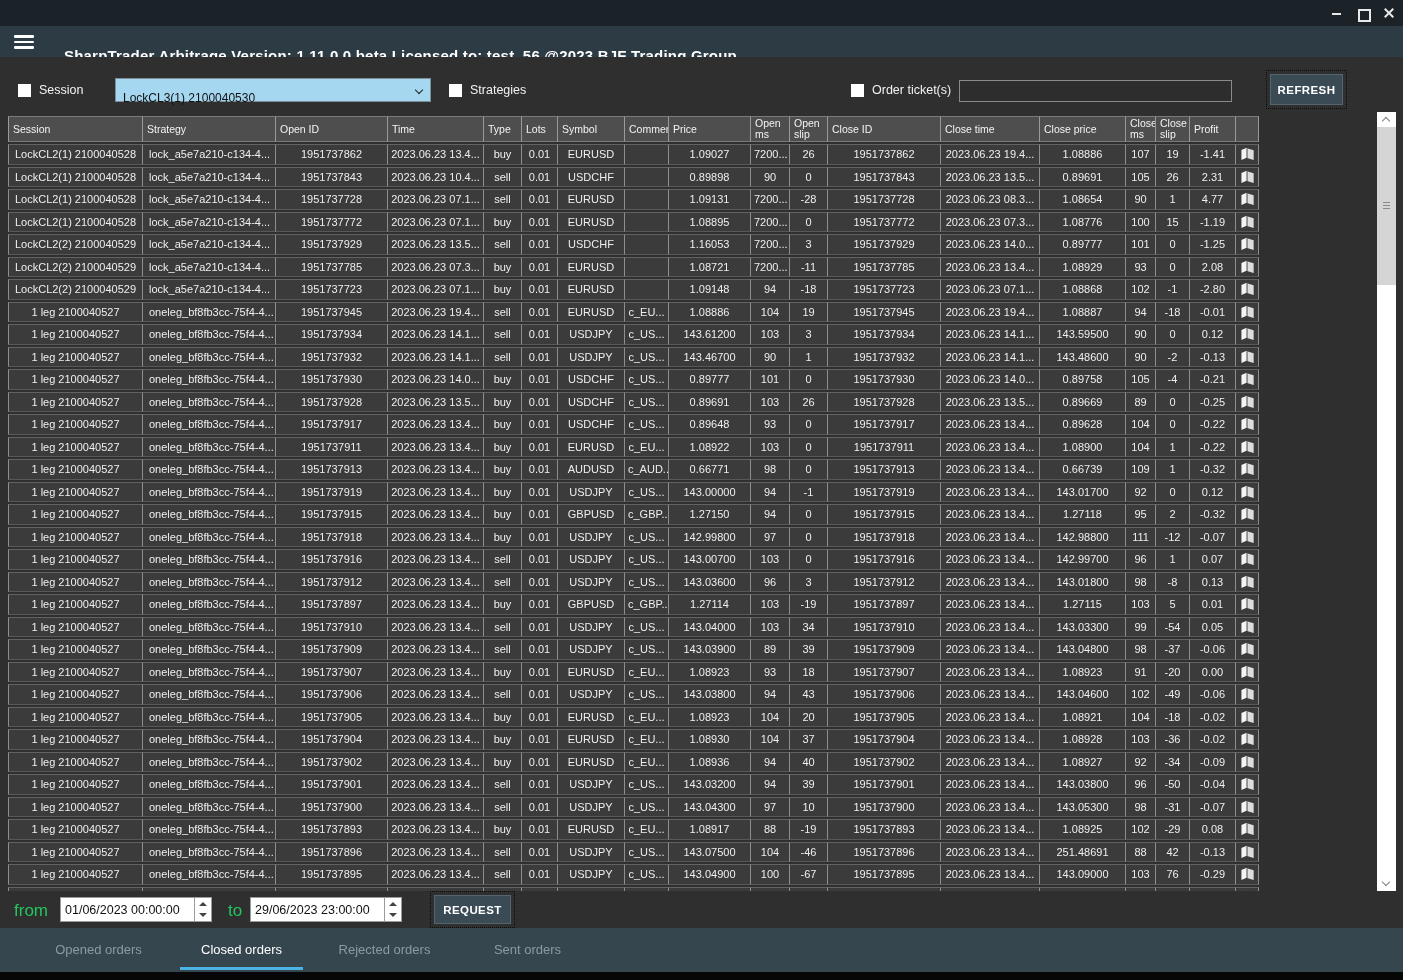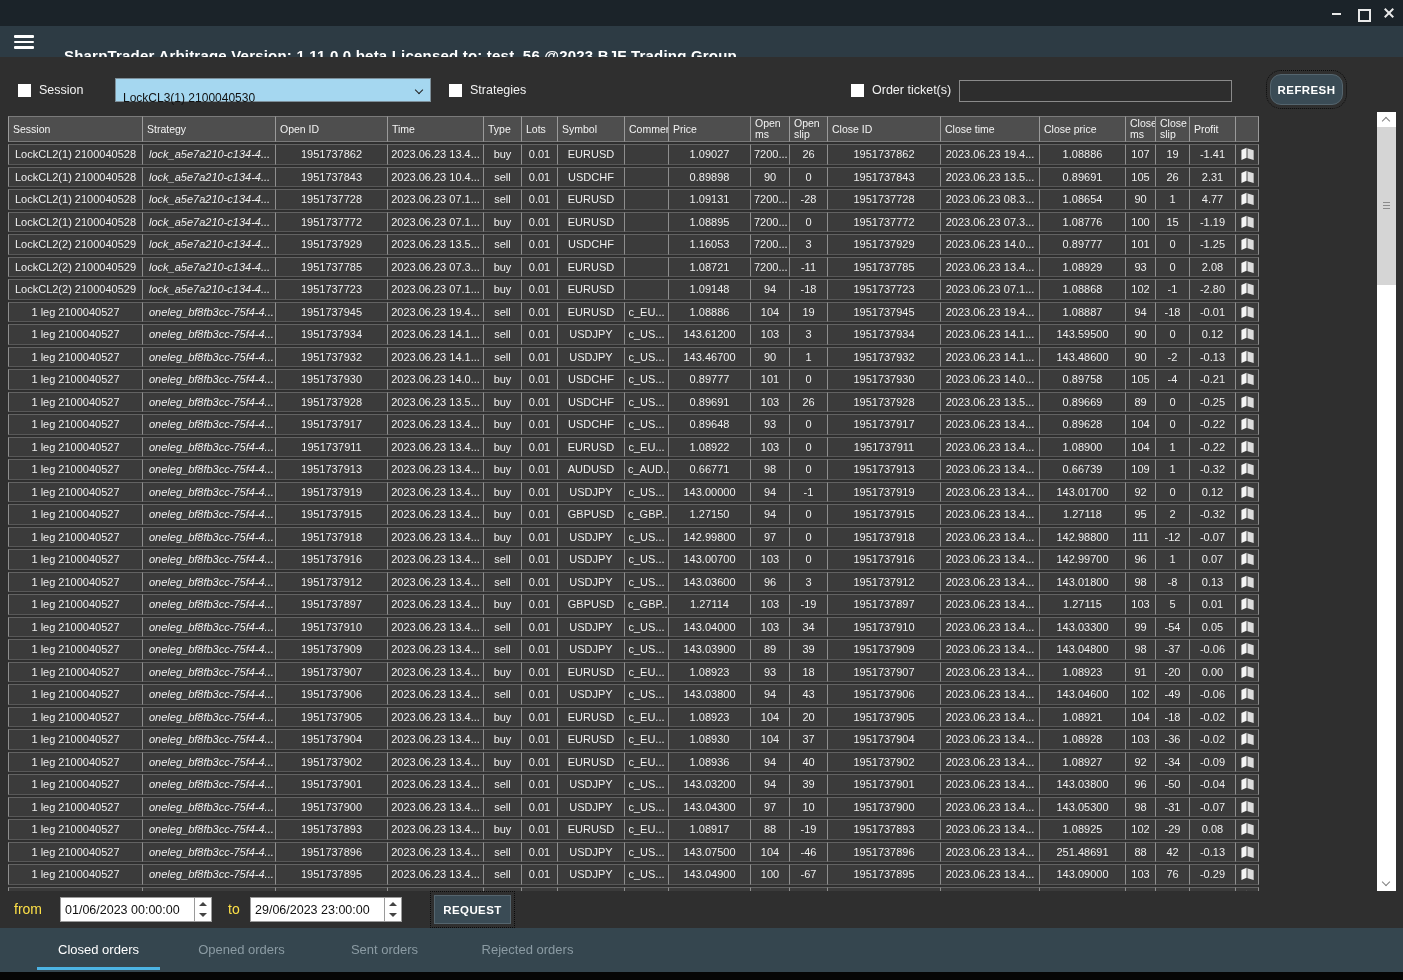--- a/index.html
+++ b/index.html
@@ -30,53 +30,53 @@
            padding:16px 22px 0 7px; font-size:12px; color:#111; cursor:pointer; }
   .combo .chev { position:absolute; right:8px; top:8px; width:6px; height:6px;
                  border-right:1.7px solid #222; border-bottom:1.7px solid #222; transform:rotate(45deg); }
   .combo-session { left:115px; top:21px; width:316px; background:#a5d7f0; }
   .combo-strategy { left:537px; top:22px; width:293px; background:#fff; font-size:11.5px; }
   .tickets-input { position:absolute; left:959px; top:23px; width:273px; height:22px; background:#2d2d2d;
                    border:1px solid #8a8a8a; color:#eee; font-size:12px; padding:0 5px; }
   .btn { background:#3a4b55; color:#fff; border:1px solid #55656e; font-size:11.5px; font-weight:700;
          letter-spacing:.4px; text-align:center; cursor:pointer; outline:1px dotted #0b0b0b; outline-offset:3px;
          font-family:"Liberation Sans", sans-serif; }
-  .refresh-btn { position:absolute; left:1270px; top:17px; width:73px; height:31px;border-radius:11px; }
+  .refresh-btn { position:absolute; left:1270px; top:17px; width:73px; height:31px; }
 
   
   .table-wrap { position:absolute; left:8px; top:112px; width:1251px; height:779px; overflow:hidden; }
   table.grid { border-collapse:separate; border-spacing:0 2px; table-layout:fixed; width:1251px;
                margin-top:2px; background:transparent; }
   .grid th { background:#4e4e4e; color:#f3f3f3; font-size:10.5px; font-weight:400; text-align:left;
              padding:1px 4px; height:24px; line-height:11px; vertical-align:middle;
              border-right:1px solid #9a9a9a; border-top:1px solid #7a7a7a; border-bottom:1px solid #7a7a7a;
              overflow:hidden; white-space:normal; cursor:pointer; }
   .grid th:first-child { border-left:1px solid #9a9a9a; }
   .grid td { background:#3b3b3b; color:#efefef; font-size:11px; text-align:center; height:20.5px;
              padding:0 3px; border-right:1px solid #8e8e8e; border-top:1px solid #636363;
              border-bottom:1px solid #585858; overflow:hidden; white-space:nowrap; vertical-align:middle; }
   .grid td:first-child { border-left:1px solid #8e8e8e; }
-  .grid td.col-strategy { text-align:left; padding-left:6px;font-style:italic; }
+  .grid td.col-strategy { text-align:left; padding-left:6px; }
   .grid td.icon-cell { padding:0; cursor:pointer; }
   .grid td.icon-cell svg { display:block; margin:0 auto; }
 
   
   .vscroll { position:absolute; left:1377px; top:112px; width:19px; height:779px; background:#fff; }
   .vs-btn { position:absolute; left:0; width:19px; height:15px; background:#fff; cursor:pointer; }
   .vs-up { top:0; } .vs-down { bottom:0; }
   .vs-chev { position:absolute; left:6px; width:6px; height:6px; border-right:1.6px solid #808080; border-bottom:1.6px solid #808080; }
   .vs-up .vs-chev { top:6px; transform:rotate(-135deg); }
   .vs-down .vs-chev { top:3px; transform:rotate(45deg); }
   .vs-thumb { position:absolute; left:0px; top:15px; width:19px; height:158px; background:#d5d5d5; cursor:pointer; }
   .vs-grip { position:absolute; left:6px; top:50%; margin-top:-4px; }
   .vs-grip i { display:block; width:7px; height:1px; background:#8a8a8a; margin-bottom:2px; }
 
   
   .rangebar { position:absolute; left:0; top:891px; width:100%; height:37px; background:#2f2f2f; }
-  .rb-label { position:absolute; top:10px; color:#fde047; font-size:14px; }
+  .rb-label { position:absolute; top:10px; color:#22c55e; font-size:17px; }
   .datefield { position:absolute; top:6px; height:25px; background:#fff; border:1px solid #9a9a9a; display:flex; }
   .datefield input { border:none; outline:none; width:133px; height:100%; font-size:12.5px; padding:0 4px;
                      color:#111; font-family:"Liberation Sans", sans-serif; background:#fff; }
   .spinner { width:17px; height:100%; border-left:1px solid #9a9a9a; display:flex; flex-direction:column; cursor:pointer; }
   .spinner div { flex:1; position:relative; }
   .spinner .up::after { content:''; position:absolute; left:4px; top:4px; border-left:4px solid transparent;
                         border-right:4px solid transparent; border-bottom:4px solid #444; }
   .spinner .down::after { content:''; position:absolute; left:4px; top:3px; border-left:4px solid transparent;
                           border-right:4px solid transparent; border-top:4px solid #444; }
   .request-btn { position:absolute; left:434px; top:4px; width:77px; height:29px; }
@@ -1093,20 +1093,20 @@
       <input value="29/06/2023 23:00:00" style="">
       <div class="spinner">
           <div class="up"></div>
           <div class="down"></div>
         </div>
     </div>
     <button class="btn request-btn">REQUEST</button>
   </div>
 
   <div class="tabbar" id="tabbar">
+      <div class="tab">Opened orders</div>
       <div class="tab active">Closed orders</div>
-      <div class="tab">Opened orders</div>
+      <div class="tab">Rejected orders</div>
       <div class="tab">Sent orders</div>
-      <div class="tab">Rejected orders</div>
     </div>
 
   <div class="bottomstrip"></div>
 </div>
 
 </body></html>

